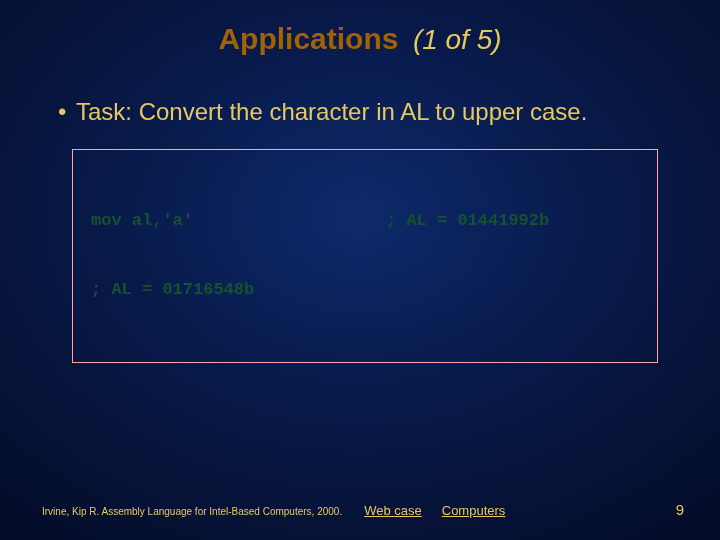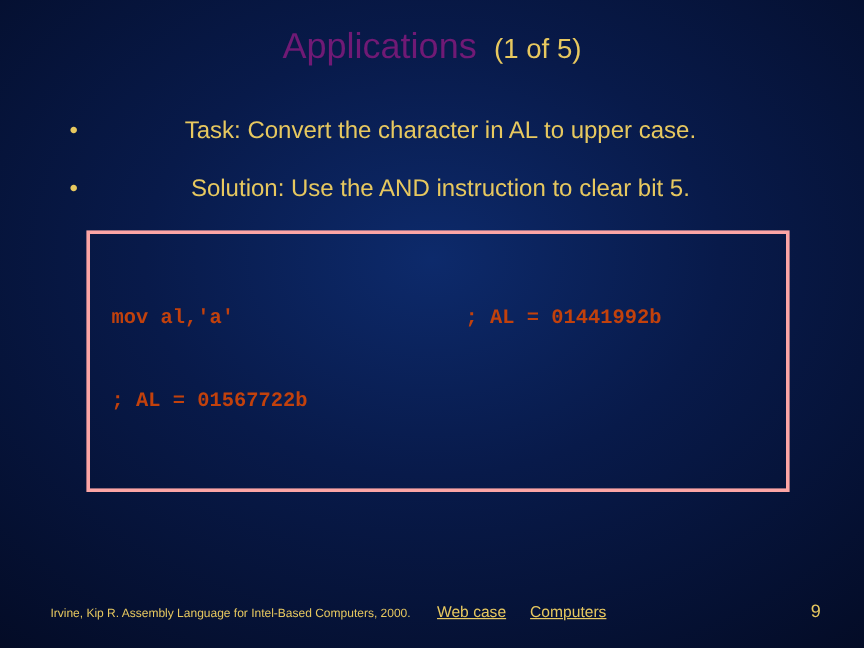--- a/index.html
+++ b/index.html
@@ -15,56 +15,56 @@
     height: 540px;
     padding: 22px 32px 0 32px;
     position: relative;
   }
   .title-row {
     text-align: center;
     margin-bottom: 40px;
   }
   .title-main {
     font-size: 30px;
-    font-weight: normal;
-    color: #701a75;
+    font-weight: bold;
+    color: #a16207;
     display: inline;
   }
   .title-sub {
-    font-size: 23px;
+    font-size: 28px;
     color: #e7c85f;
     display: inline;
     margin-left: 10px;
+    font-style: italic;
   }
   .bullets {
     padding-left: 44px;
     padding-right: 30px;
   }
   .bullet {
-    font-size: 20px;
+    font-size: 24px;
     color: #e7c85f;
     margin-bottom: 22px;
     position: relative;
     line-height: 1.3;
-    text-align: center;
   }
   .bullet::before {
     content: "•";
     position: absolute;
     left: -18px;
     top: 0;
   }
   .code-box {
     margin: 22px 30px 0 40px;
-    border: 3px solid #fca5a5;
+    border: 1px solid #fca5a5;
     padding: 14px 18px;
     font-family: "Courier New", monospace;
     font-size: 17px;
     font-weight: bold;
-    color: #c2410c;
+    color: #14532d;
     white-space: pre;
     line-height: 1.35;
   }
   .code-row { display: flex; }
   .code-left { flex: 0 0 295px; }
   .code-right { flex: 1; }
   .footer {
     position: absolute;
     left: 0;
     bottom: 22px;
@@ -97,30 +97,29 @@
 
 <div class="slide">
 
   <div class="title-row">
     <span class="title-main">Applications</span>
     <span class="title-sub">(1 of 5)</span>
   </div>
 
   <div class="bullets">
     <div class="bullet">Task: Convert the character in AL to upper case.</div>
-    <div class="bullet">Solution: Use the AND instruction to clear bit 5.</div>
   </div>
 
   <div class="code-box">
     <div class="code-row">
       <span class="code-left">mov al,'a'</span>
       <span class="code-right">; AL = 01441992b</span>
     </div>
     <div class="code-row">
-      <span class="code-right">; AL = 01567722b</span>
+      <span class="code-right">; AL = 01716548b</span>
     </div>
   </div>
 
   <div class="footer">
     <span class="citation">Irvine, Kip R. Assembly Language for Intel-Based Computers, 2000.</span>
     <span class="spacer1"></span>
     <span class="link">Web case</span>
     <span class="link">Computers</span>
     <span class="pagenum">9</span>
   </div>

